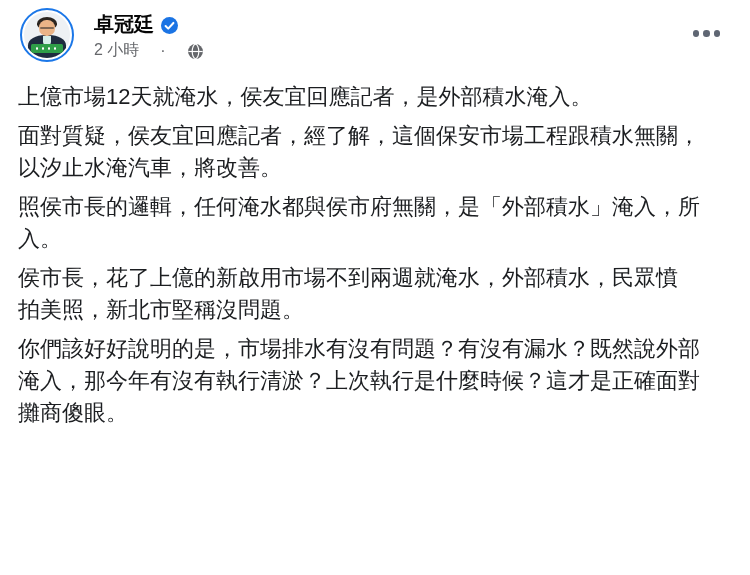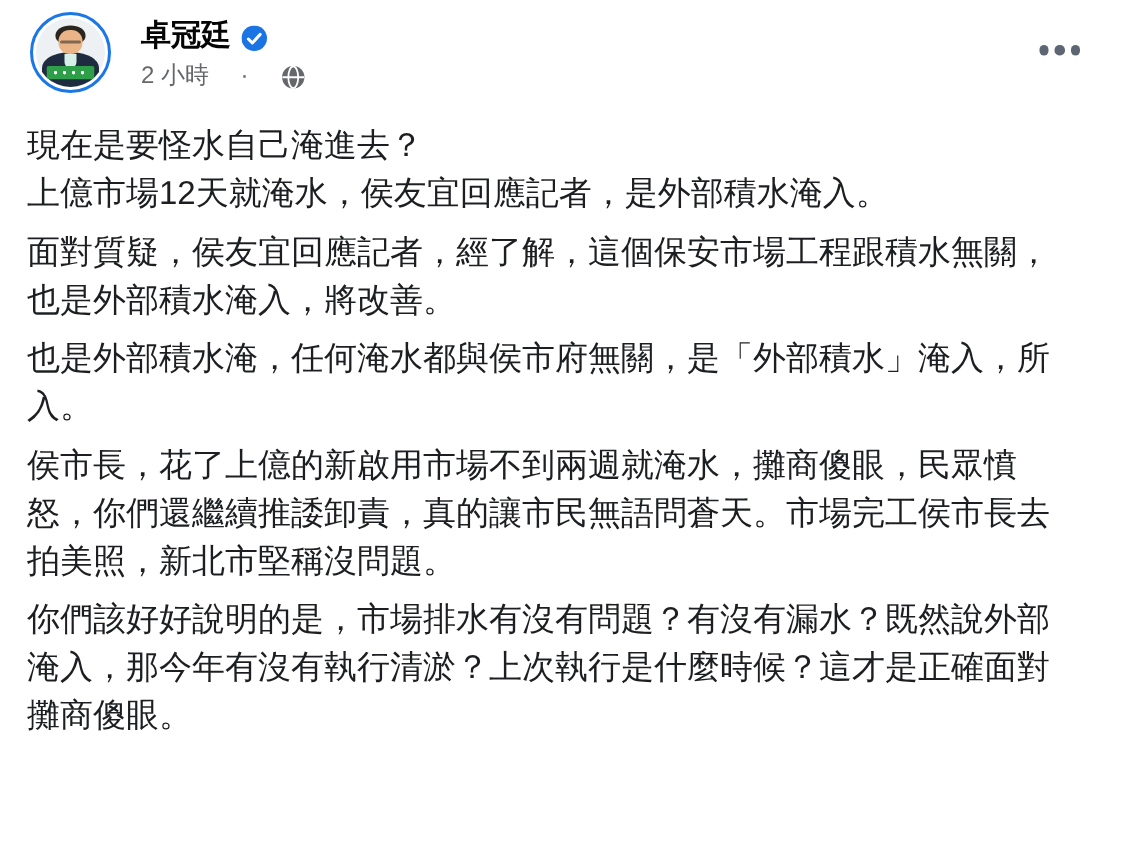--- a/index.html
+++ b/index.html
@@ -113,34 +113,32 @@
     <div class="more-btn">
       <span class="dot"></span>
       <span class="dot"></span>
       <span class="dot"></span>
     </div>
 
   </div>
 
   <div class="post-body">
       <div class="para">
-        <div class="line">現在是要怪水自己淹進去？</div>
         <div class="line">上億市場12天就淹水，侯友宜回應記者，是外部積水淹入。</div>
       </div>
       <div class="para">
         <div class="line">面對質疑，侯友宜回應記者，經了解，這個保安市場工程跟積水無關，</div>
-        <div class="line">也是外部積水淹入，將改善。</div>
+        <div class="line">以汐止水淹汽車，將改善。</div>
       </div>
       <div class="para">
-        <div class="line">也是外部積水淹，任何淹水都與侯市府無關，是「外部積水」淹入，所</div>
+        <div class="line">照侯市長的邏輯，任何淹水都與侯市府無關，是「外部積水」淹入，所</div>
         <div class="line">入。</div>
       </div>
       <div class="para">
-        <div class="line">侯市長，花了上億的新啟用市場不到兩週就淹水，攤商傻眼，民眾憤</div>
-        <div class="line">怒，你們還繼續推諉卸責，真的讓市民無語問蒼天。市場完工侯市長去</div>
+        <div class="line">侯市長，花了上億的新啟用市場不到兩週就淹水，外部積水，民眾憤</div>
         <div class="line">拍美照，新北市堅稱沒問題。</div>
       </div>
       <div class="para">
         <div class="line">你們該好好說明的是，市場排水有沒有問題？有沒有漏水？既然說外部</div>
         <div class="line">淹入，那今年有沒有執行清淤？上次執行是什麼時候？這才是正確面對</div>
         <div class="line">攤商傻眼。</div>
       </div>
     </div>
 
 </div>

